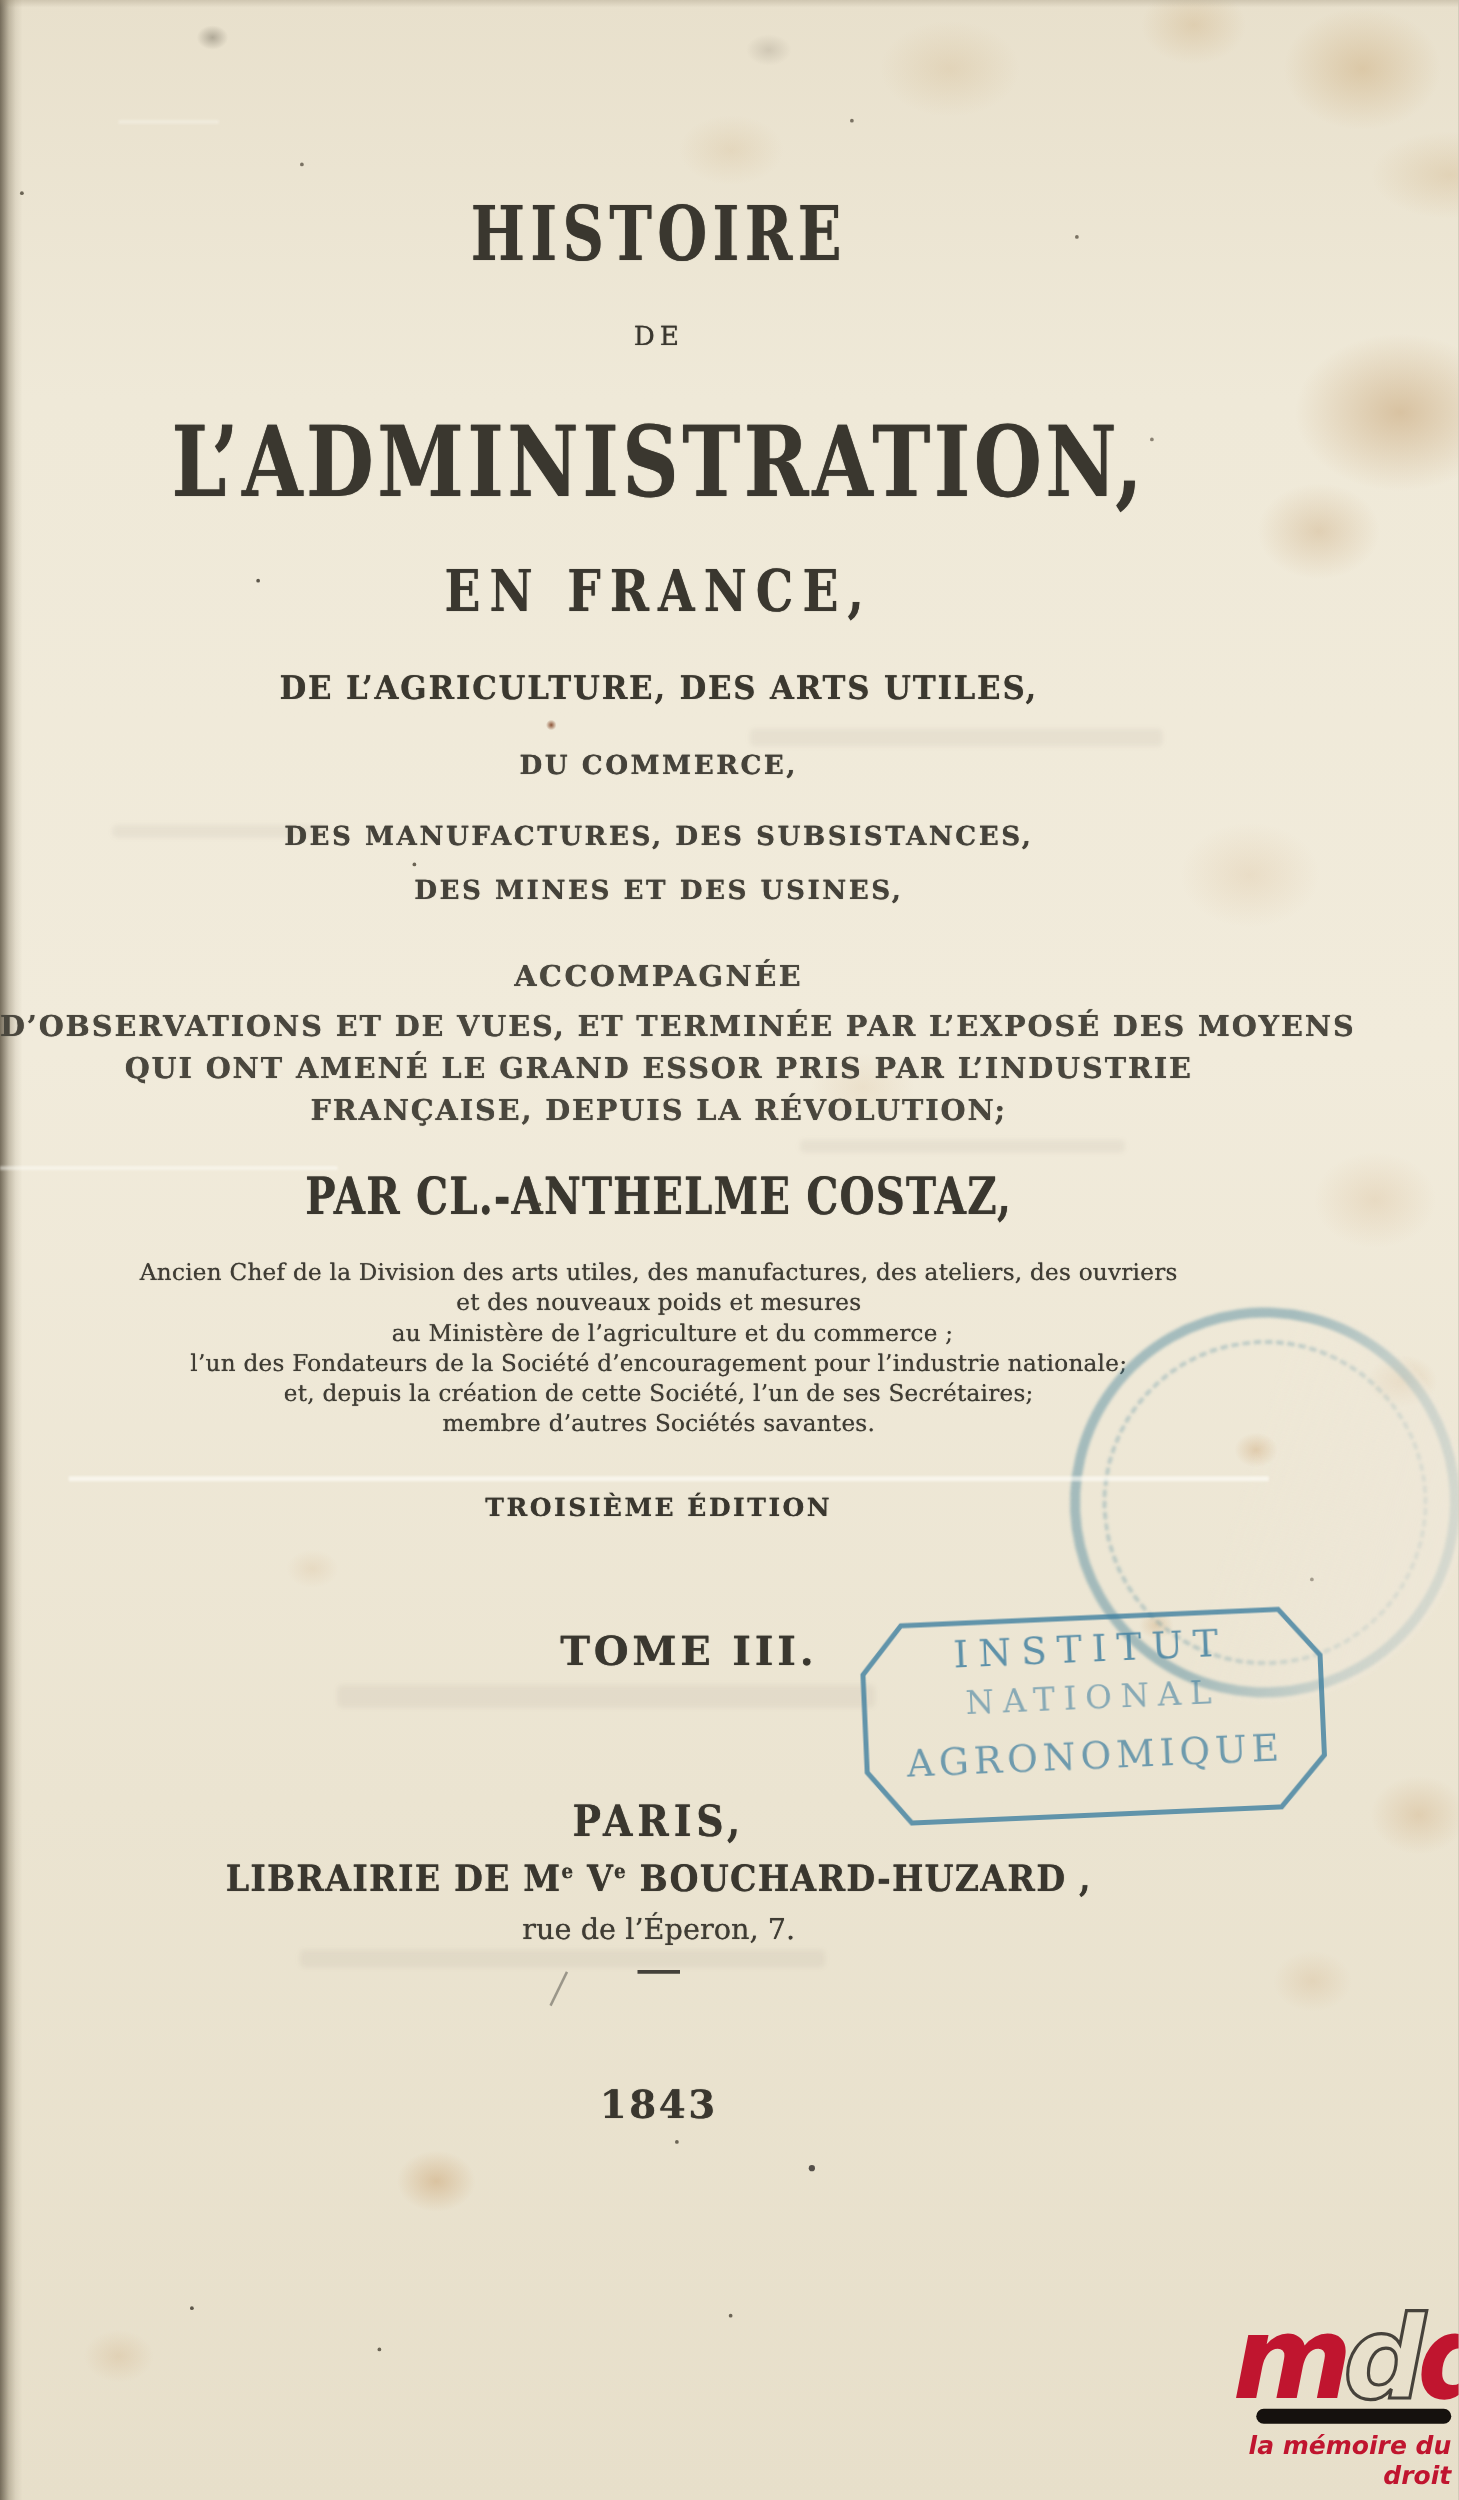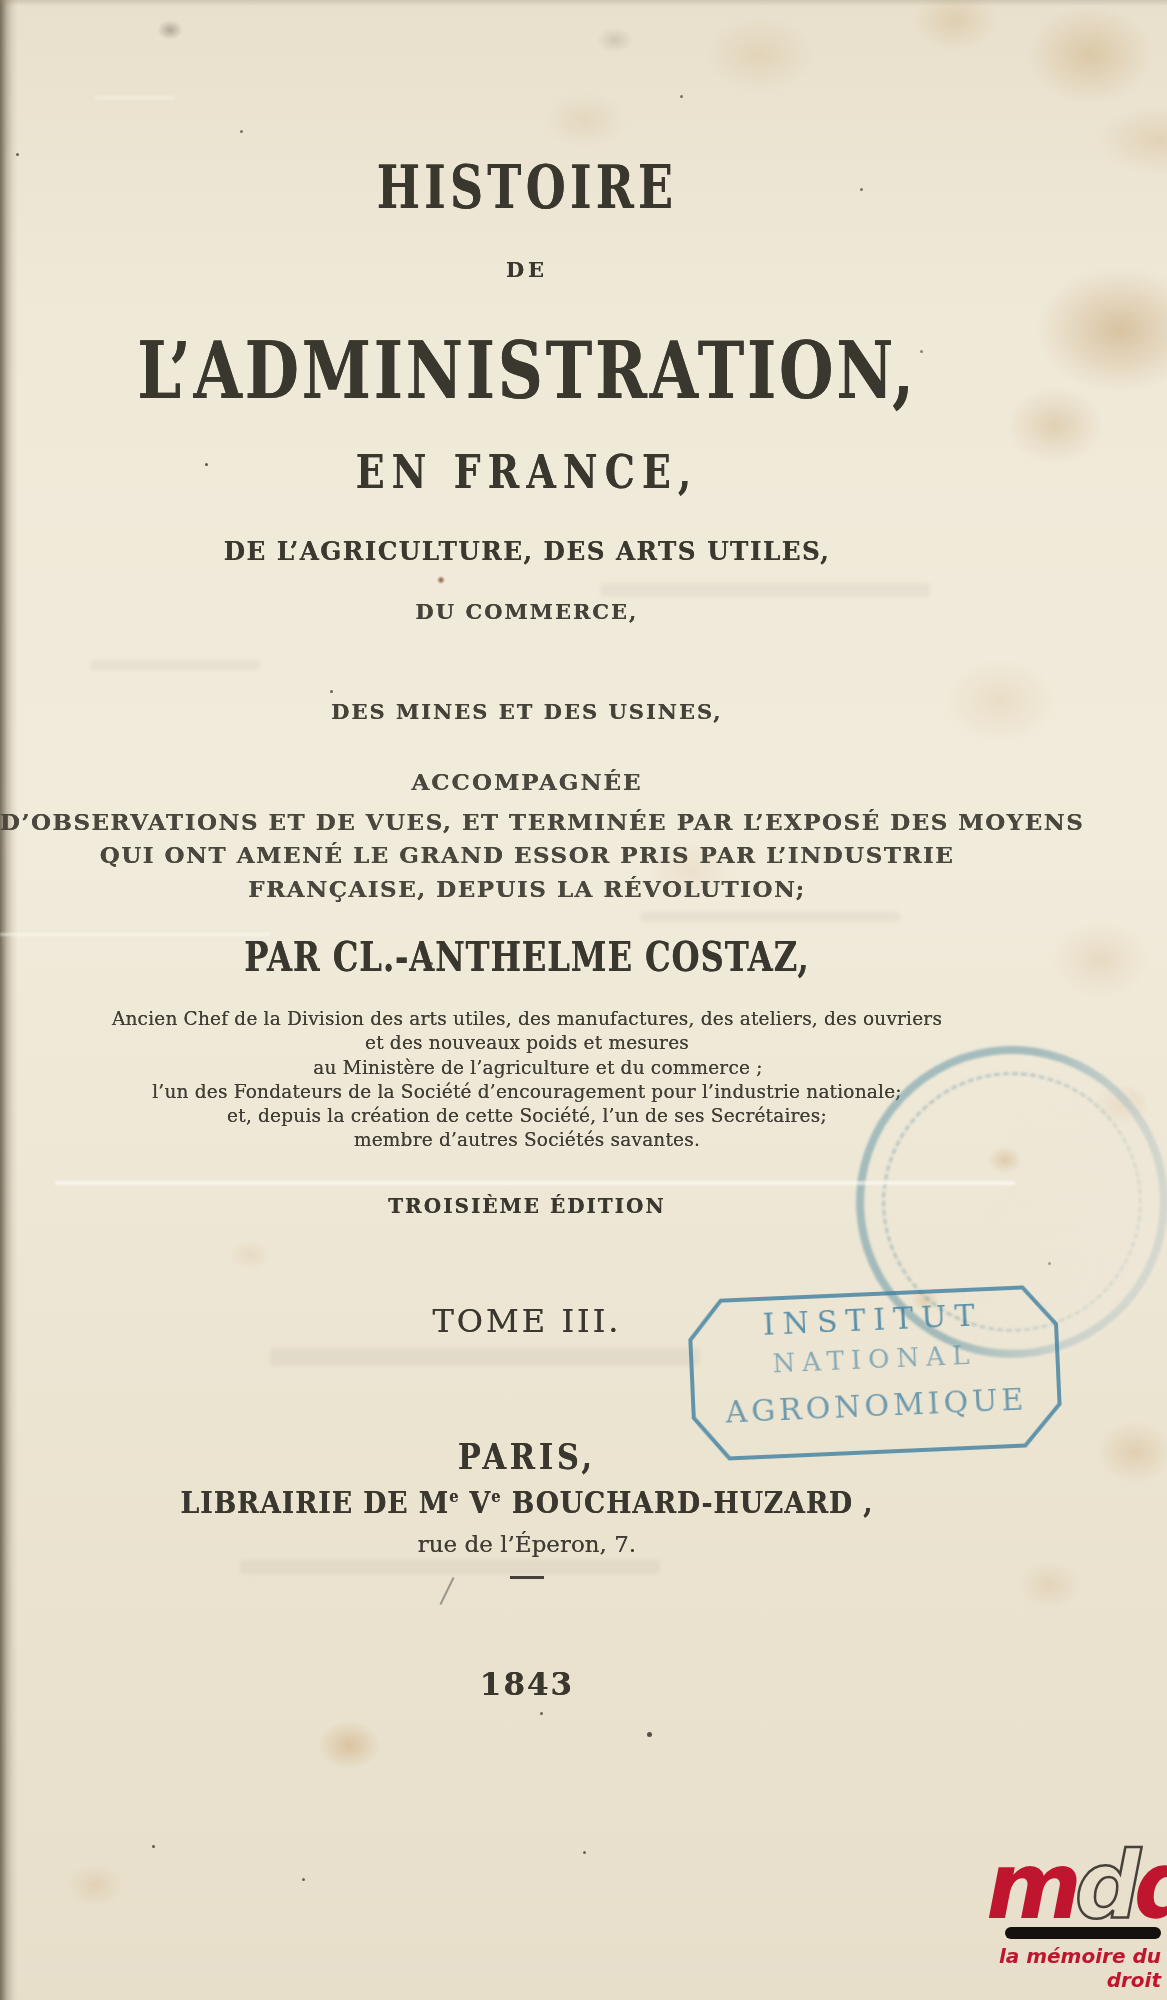--- a/index.html
+++ b/index.html
@@ -49,39 +49,39 @@
   .crease{position:absolute;background:rgba(255,255,250,.60);filter:blur(1px);}
   .c1{left:55px;top:1181px;width:960px;height:4px;}
   .c2{left:0;top:933px;width:270px;height:3px;opacity:.8;}
   .c3{left:95px;top:96px;width:80px;height:3px;opacity:.5;}
   .pen-mark{position:absolute;left:446px;top:1576px;width:2px;height:30px;
     background:rgba(90,88,80,.55);transform:rotate(26deg);}
   
   .line{position:absolute;left:0;width:1054px;text-align:center;
     text-shadow:0 0 .6px rgba(58,55,47,.85);white-space:nowrap;}
   .t-histoire{top:155px;font-size:54px;font-weight:bold;letter-spacing:5px;transform:scale(.85,1.12);}
-  .t-de{top:257px;font-size:21px;font-weight:bold;letter-spacing:4px;}
+  .t-de{top:257px;font-size:21px;font-weight:normal;letter-spacing:4px;}
   .t-admin{top:330px;font-size:68px;font-weight:bold;letter-spacing:3px;transform:scale(.92,1.15);}
   .t-france{top:448px;font-size:42px;font-weight:bold;letter-spacing:8px;transform:scale(.9,1.1);}
   .t-agri{top:536px;font-size:26px;font-weight:bold;letter-spacing:1.5px;transform:scale(.95,1);color:#3b382f;}
   .t-mid{font-size:21px;font-weight:600;letter-spacing:2px;color:#45423a;}
   .t-commerce{top:599px;}
   .t-manu{top:656px;}
   .t-mines{top:699px;}
   .t-small{font-size:23px;font-weight:600;letter-spacing:1.5px;color:#4a473e;}
   .t-accomp{top:768px;letter-spacing:2px;}
   .t-obs{top:808px;}
   .t-qui{top:841px;}
   .t-fra{top:875px;}
   .t-costaz{top:934px;font-size:38px;font-weight:bold;letter-spacing:1px;transform:scale(.85,1.08);}
   .t-bio{font-size:18.5px;color:#3f3c34;letter-spacing:.2px;text-align:center;}
   .b1{top:1008px;}.b2{top:1032px;}.b3{top:1057px;margin-left:11px;}.b4{top:1081px;}.b5{top:1105px;}.b6{top:1129px;}
   .t-ed1{top:1194px;font-size:20px;font-weight:bold;letter-spacing:2px;}
   .t-ed2{top:1243px;font-size:17.5px;font-weight:600;letter-spacing:1.5px;color:#45423a;}
-  .t-tome{top:1302px;font-size:32px;font-weight:normal;letter-spacing:3px;}
+  .t-tome{top:1302px;font-size:32px;font-weight:bold;letter-spacing:3px;margin-left:24px;}
   .t-paris{top:1438px;font-size:32px;font-weight:bold;letter-spacing:4px;transform:scale(.95,1.08);}
   .t-lib{top:1486px;font-size:29px;font-weight:bold;letter-spacing:1px;transform:scale(.92,1);}
   .t-lib sup{font-size:.55em;}
   .t-rue{top:1531px;font-size:23px;color:#3f3c34;}
   .rule{position:absolute;left:510px;top:1576px;width:34px;height:3px;background:#44413a;}
   .t-year{top:1666px;font-size:31px;font-weight:bold;letter-spacing:2px;}
   
   .stamp-round{position:absolute;left:856px;top:1046px;width:296px;height:296px;border-radius:50%;
     border:8px solid rgba(62,127,152,.42);filter:blur(1.1px);transform:rotate(-8deg);}
   .stamp-round .inner{position:absolute;inset:18px;border-radius:50%;border:3px dashed rgba(62,127,152,.30);}
@@ -117,20 +117,21 @@
   <div class="ghost g4"></div>
   <div class="ghost g5"></div>
 
   <div class="line t-histoire">HISTOIRE</div>
   <div class="line t-de">DE</div>
   <div class="line t-admin">L’ADMINISTRATION,</div>
   <div class="line t-france">EN FRANCE,</div>
 
   <div class="line t-agri">DE L’AGRICULTURE, DES ARTS UTILES,</div>
   <div class="line t-mid t-commerce">DU COMMERCE,</div>
+  <div class="line t-mid t-manu">DES MANUFACTURES, DES SUBSISTANCES,</div>
   <div class="line t-mid t-mines">DES MINES ET DES USINES,</div>
 
   <div class="line t-small t-accomp">ACCOMPAGNÉE</div>
   <div class="line t-small t-obs">D’OBSERVATIONS ET DE VUES, ET TERMINÉE PAR L’EXPOSÉ DES MOYENS</div>
   <div class="line t-small t-qui">QUI ONT AMENÉ LE GRAND ESSOR PRIS PAR L’INDUSTRIE</div>
   <div class="line t-small t-fra">FRANÇAISE, DEPUIS LA RÉVOLUTION;</div>
 
   <div class="line t-costaz">PAR CL.-ANTHELME COSTAZ,</div>
   <div class="line t-bio b1">Ancien Chef de la Division des arts utiles, des manufactures, des ateliers, des ouvriers</div>
   <div class="line t-bio b2">et des nouveaux poids et mesures</div>

